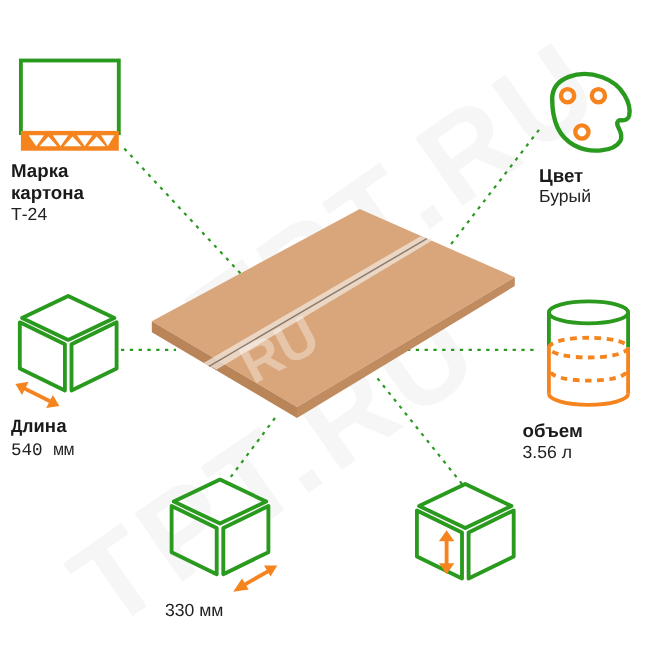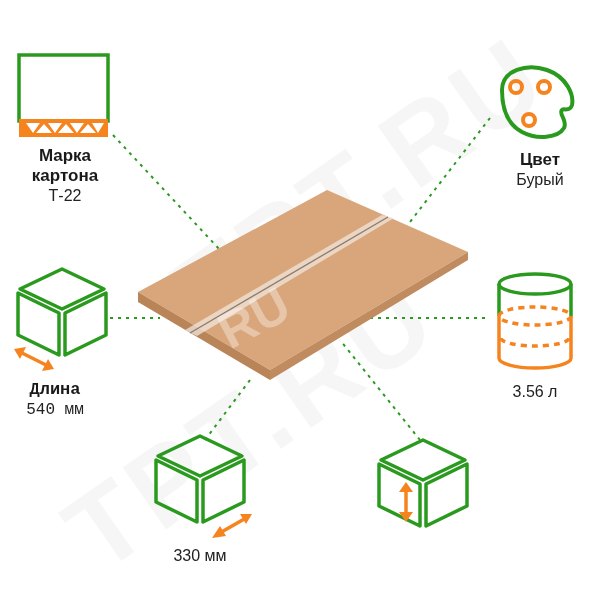--- a/index.html
+++ b/index.html
@@ -1,18 +1,18 @@
 <!DOCTYPE html>
 <html><head>
 <meta charset="utf-8">
 <style>
   html,body{margin:0;padding:0;background:#ffffff;}
   body{width:600px;height:600px;position:relative;overflow:hidden;font-family:"Liberation Sans",sans-serif;color:#1a1a1a;}
   .layer{position:absolute;left:0;top:0;width:600px;height:600px;}
-  .label{position:absolute;text-align:center;line-height:20px;}
+  .label{position:absolute;text-align:left;line-height:20px;}
   .label .title{font-weight:bold;font-size:17px;display:block;}
   .label .value{font-size:16px;display:block;color:#222;}
   .icon{position:absolute;}
   .watermark{position:absolute;font-family:"Liberation Sans",sans-serif;font-weight:bold;color:rgba(0,0,0,0.035);font-size:110px;letter-spacing:6px;}
 </style>
 </head>
 <body>
 
 <div class="watermark" style="left:150px;top:120px;transform:rotate(-35deg);">TPT.RU</div>
 <div class="watermark" style="left:40px;top:360px;transform:rotate(-35deg);">TPT.RU</div>
@@ -44,21 +44,21 @@
   <polygon points="32,71 46,71 39,81" fill="#fff"></polygon>
   <polygon points="54,71 68,71 61,81" fill="#fff"></polygon>
   <polygon points="76,71 88,71 82,81" fill="#fff"></polygon>
   <polygon points="20,81 28,72 36,81" fill="#fff"></polygon>
   <polygon points="42,81 50,72 58,81" fill="#fff"></polygon>
   <polygon points="64,81 72,72 80,81" fill="#fff"></polygon>
 </svg>
 <div class="label" style="left:10px;top:146px;width:110px;">
   <span class="title">Марка</span>
   <span class="title">картона</span>
-  <span class="value">Т-22</span>
+  <span class="value">Т-24</span>
 </div>
 
 <svg class="icon" style="left:492px;top:60px;" width="90" height="84" viewBox="0 0 90 84">
   <path d="M10 30 C10 10 35 3 55 10 C75 17 82 35 80 45 C78 52 72 48 70 50 C66 54 76 60 72 68 C66 78 45 80 30 72 C15 64 10 48 10 30 Z" fill="none" stroke="#2a9a1f" stroke-width="4"></path>
   <circle cx="24" cy="27" r="6" fill="none" stroke="#f5841f" stroke-width="4"></circle>
   <circle cx="52" cy="27" r="6" fill="none" stroke="#f5841f" stroke-width="4"></circle>
   <circle cx="37" cy="60" r="6" fill="none" stroke="#f5841f" stroke-width="4"></circle>
 </svg>
 <div class="label" style="left:490px;top:150px;width:100px;">
   <span class="title">Цвет</span>
@@ -88,20 +88,21 @@
   <line x1="79" y1="14" x2="79" y2="46" stroke="#2a9a1f" stroke-width="3.5"></line>
   <line x1="7" y1="46" x2="7" y2="88" stroke="#f5841f" stroke-width="3.5"></line>
   <line x1="79" y1="46" x2="79" y2="88" stroke="#f5841f" stroke-width="3.5"></line>
   <path d="M7 88 A36 10 0 0 0 79 88" fill="none" stroke="#f5841f" stroke-width="3.5"></path>
   <g fill="none" stroke="#f5841f" stroke-width="3.5" stroke-dasharray="6,5">
     <ellipse cx="43" cy="46" rx="36" ry="9"></ellipse>
     <path d="M9 68 A34 8 0 0 0 77 68"></path>
   </g>
 </svg>
 <div class="label" style="left:475px;top:382px;width:120px;">
+  <span class="title">объем</span>
   <span class="value">3.56 л</span>
 </div>
 
 <svg class="icon" style="left:150px;top:430px;" width="110" height="110" viewBox="0 0 110 110">
   <g fill="none" stroke="#2a9a1f" stroke-width="3.5" stroke-linejoin="round">
     <polygon points="50,6 92,26 50,46 8,26"></polygon>
     <polygon points="6,30 47,50 47,92 6,72"></polygon>
     <polygon points="53,50 94,30 94,72 53,92"></polygon>
   </g>
   <g stroke="#f5841f" stroke-width="3.5" fill="#f5841f">

